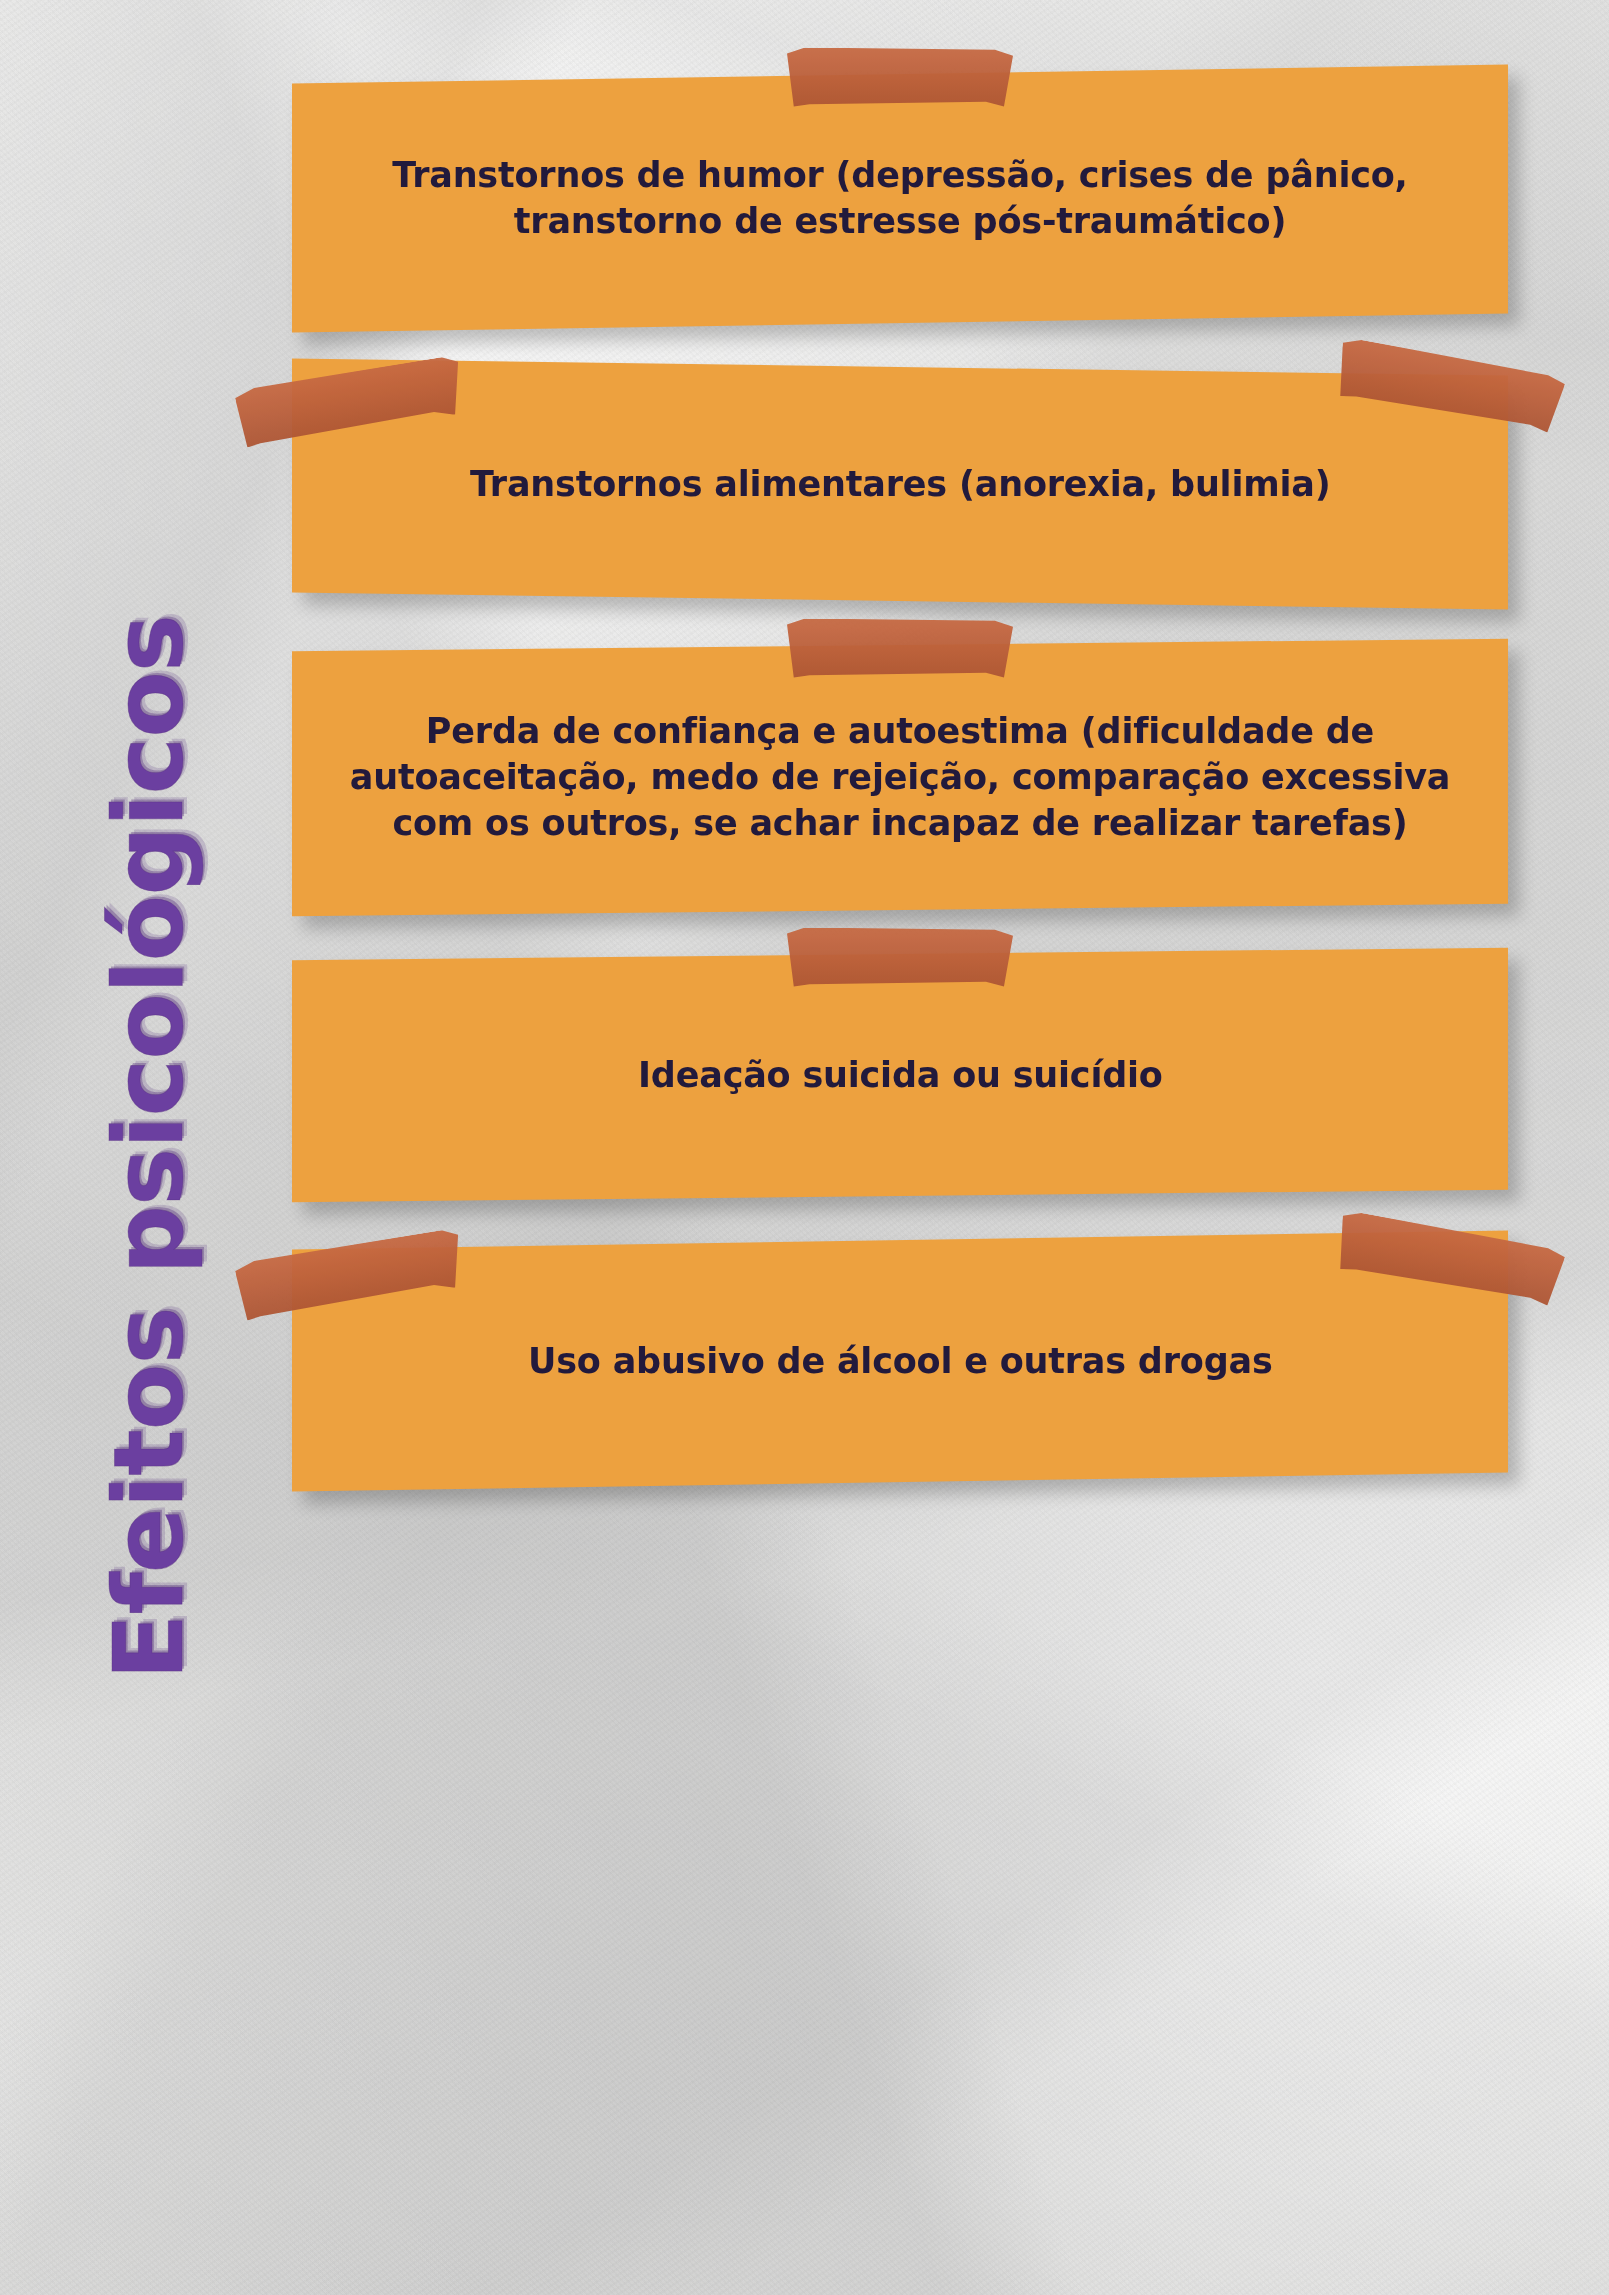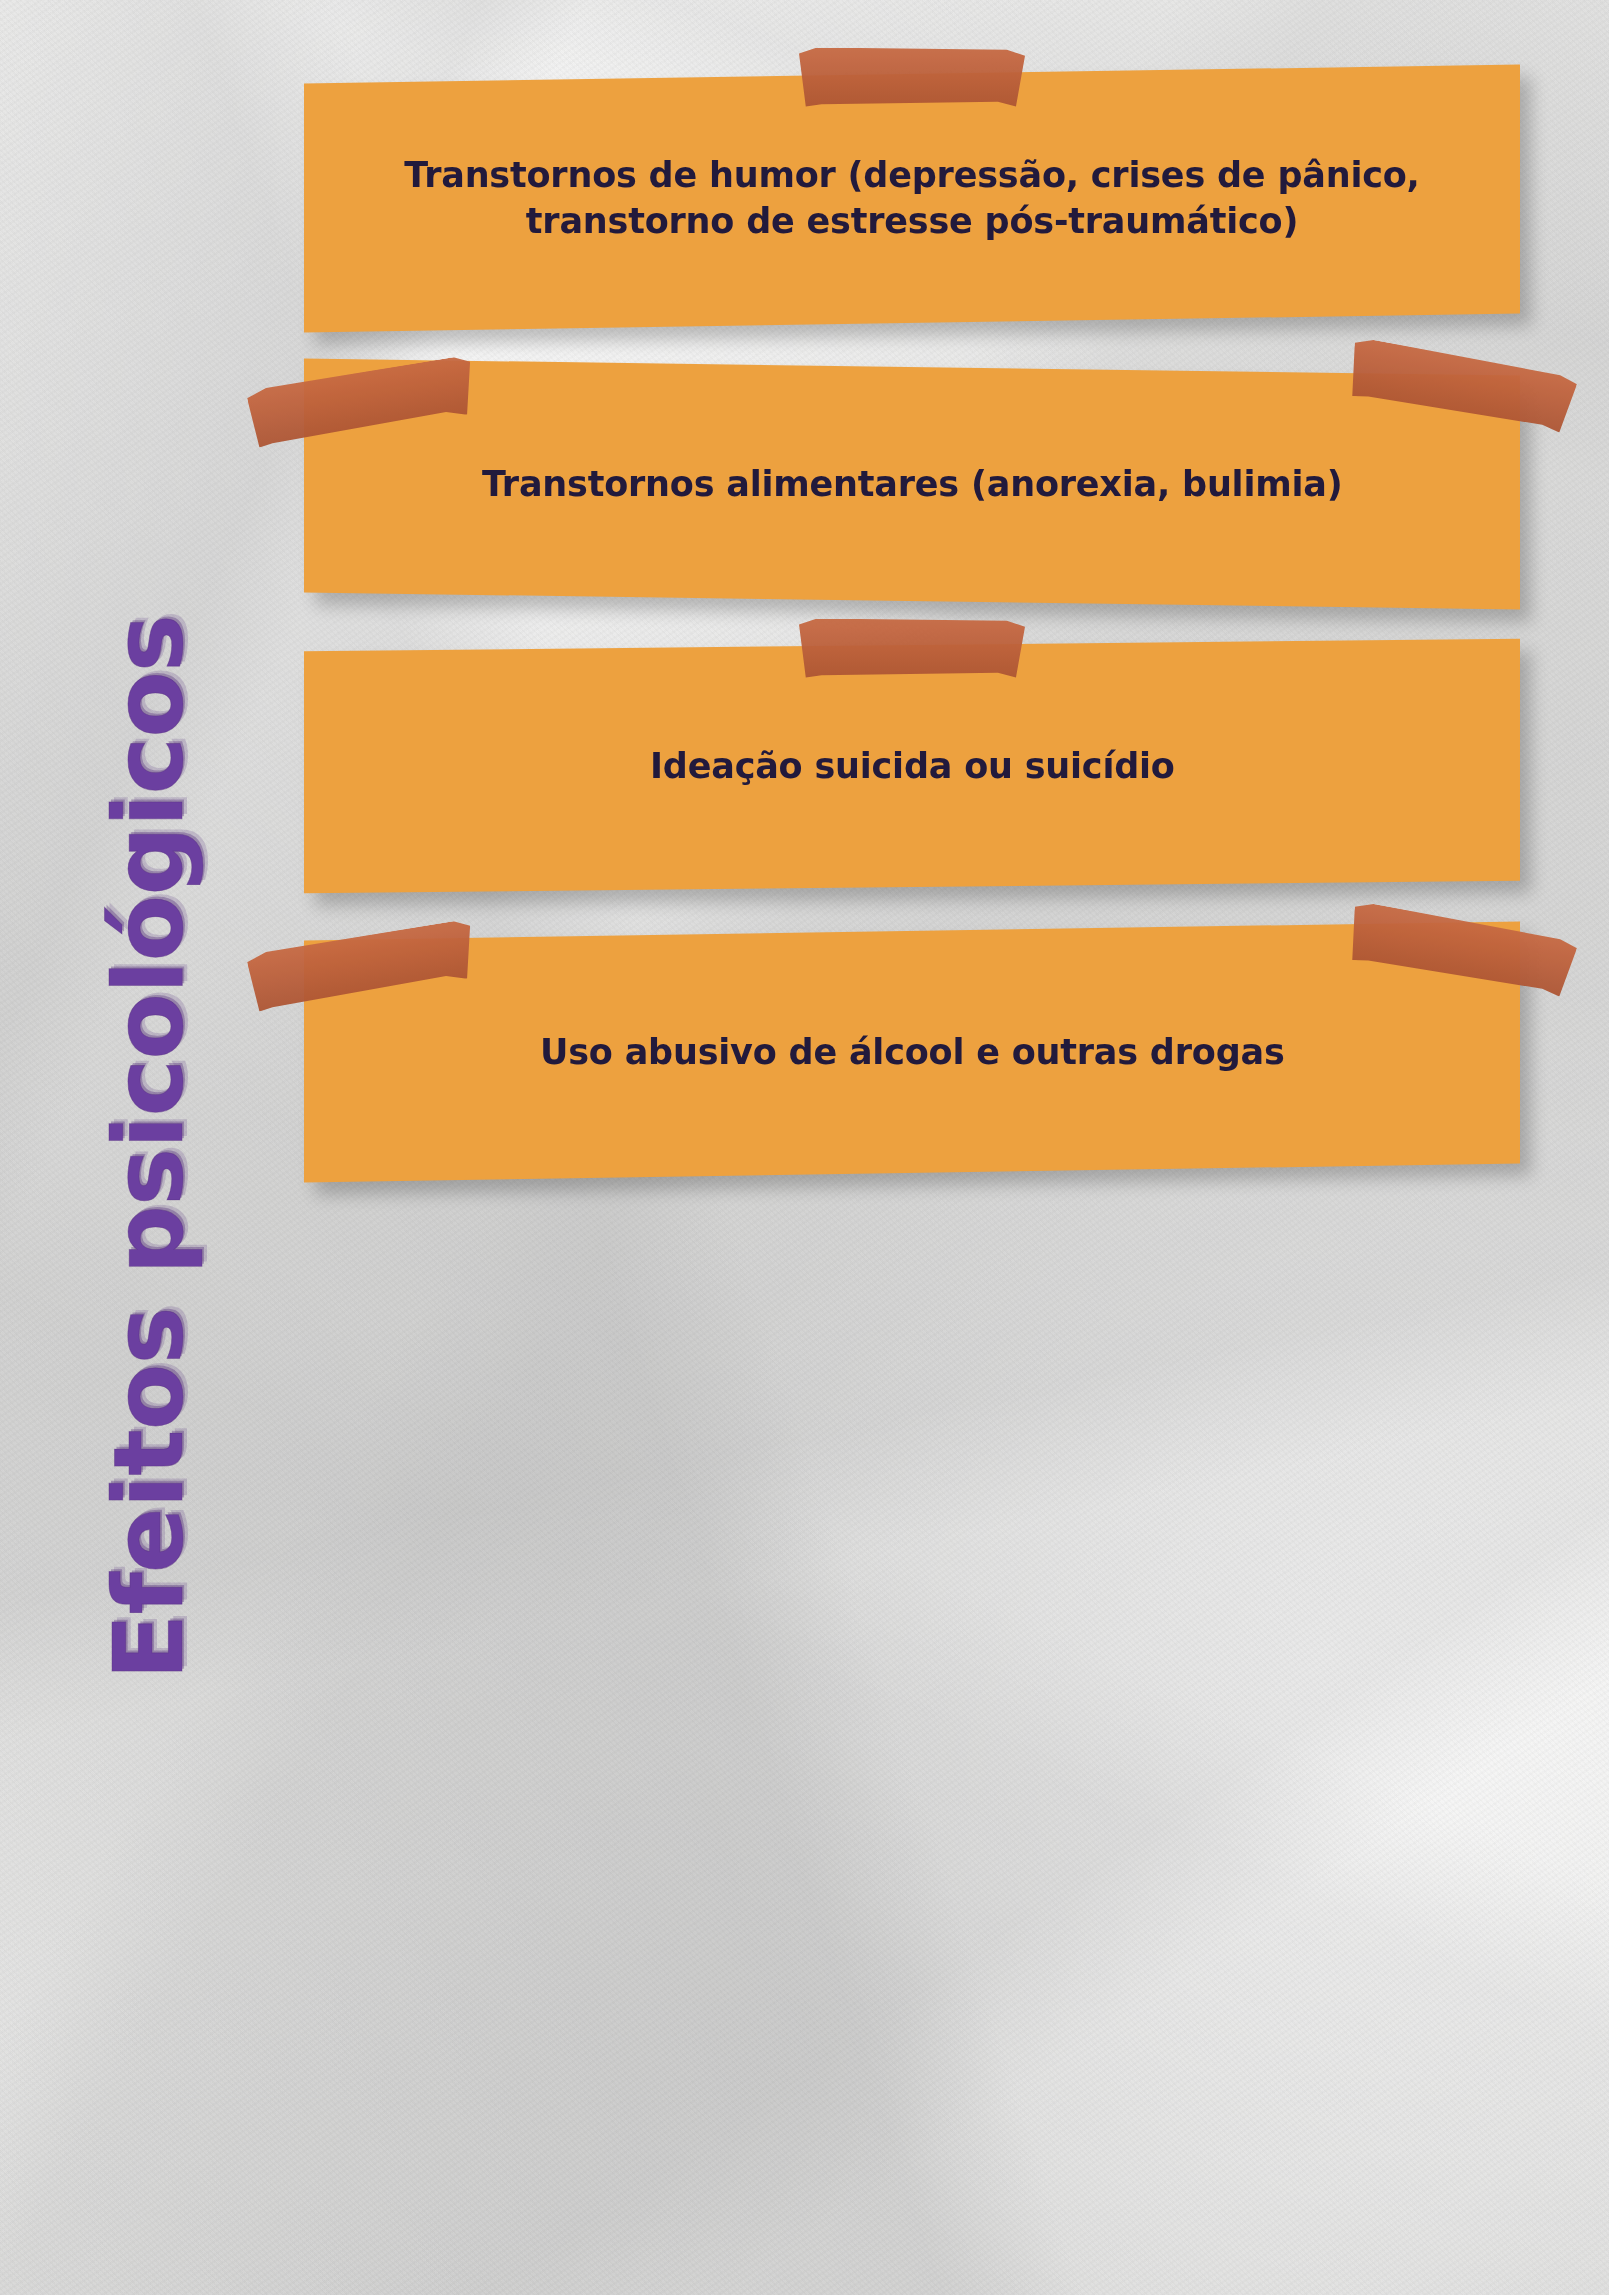--- a/index.html
+++ b/index.html
@@ -68,21 +68,21 @@
     color: #6b3fa0;
     text-shadow:
       2.3px 2.3px 0 rgba(80,40,120,0.35),
       4.7px 4.7px 0 rgba(80,40,120,0.18);
     -webkit-text-stroke: 0.8px rgba(90,50,130,0.5);
   }
 
   
   #cards {
     position: absolute;
-    left: 304px;
+    left: 292px;
     top: 74px;
     width: 1216px;
   }
 
   .card-slot {
     position: relative;
     margin-bottom: 44px;
   }
 
   .tape {
@@ -168,20 +168,26 @@
   </div>
 
   <div class="card-slot">
     <div class="tape left"></div>
     <div class="tape right"></div>
     <div class="card h2 skew-b">
       <div class="card-text unskew-b">Transtornos alimentares (anorexia, bulimia)</div>
     </div>
   </div>
 
+  <div class="card-slot">
+    <div class="tape center"></div>
+    <div class="card h3 skew-c">
+      <div class="card-text unskew-c">Perda de confiança e autoestima (dificuldade de autoaceitação, medo de rejeição, comparação excessiva com os outros, se achar incapaz de realizar tarefas)</div>
+    </div>
+  </div>
 
 
   <div class="card-slot">
     <div class="tape center"></div>
     <div class="card h6 skew-c">
       <div class="card-text unskew-c">Ideação suicida ou suicídio</div>
     </div>
   </div>
 
   <div class="card-slot">

